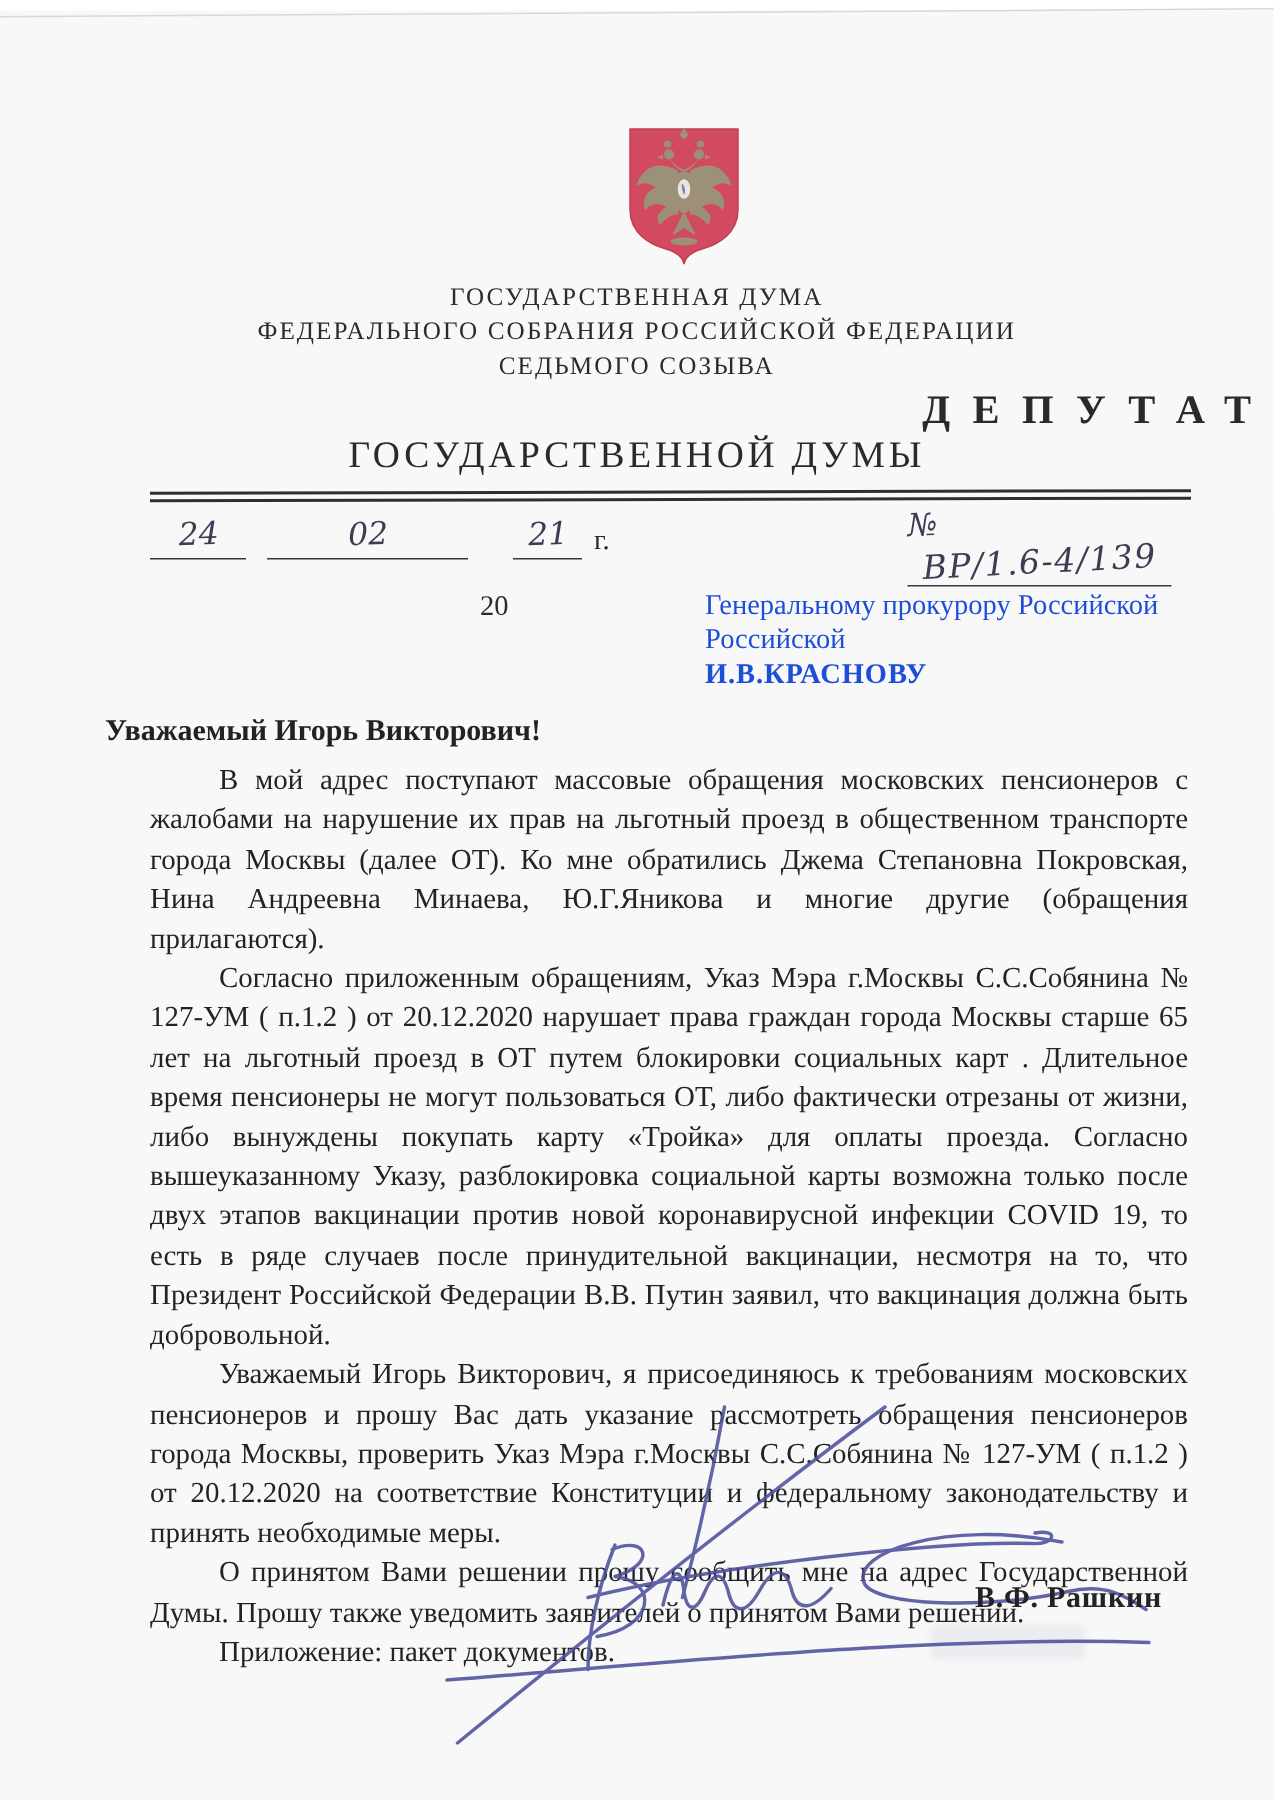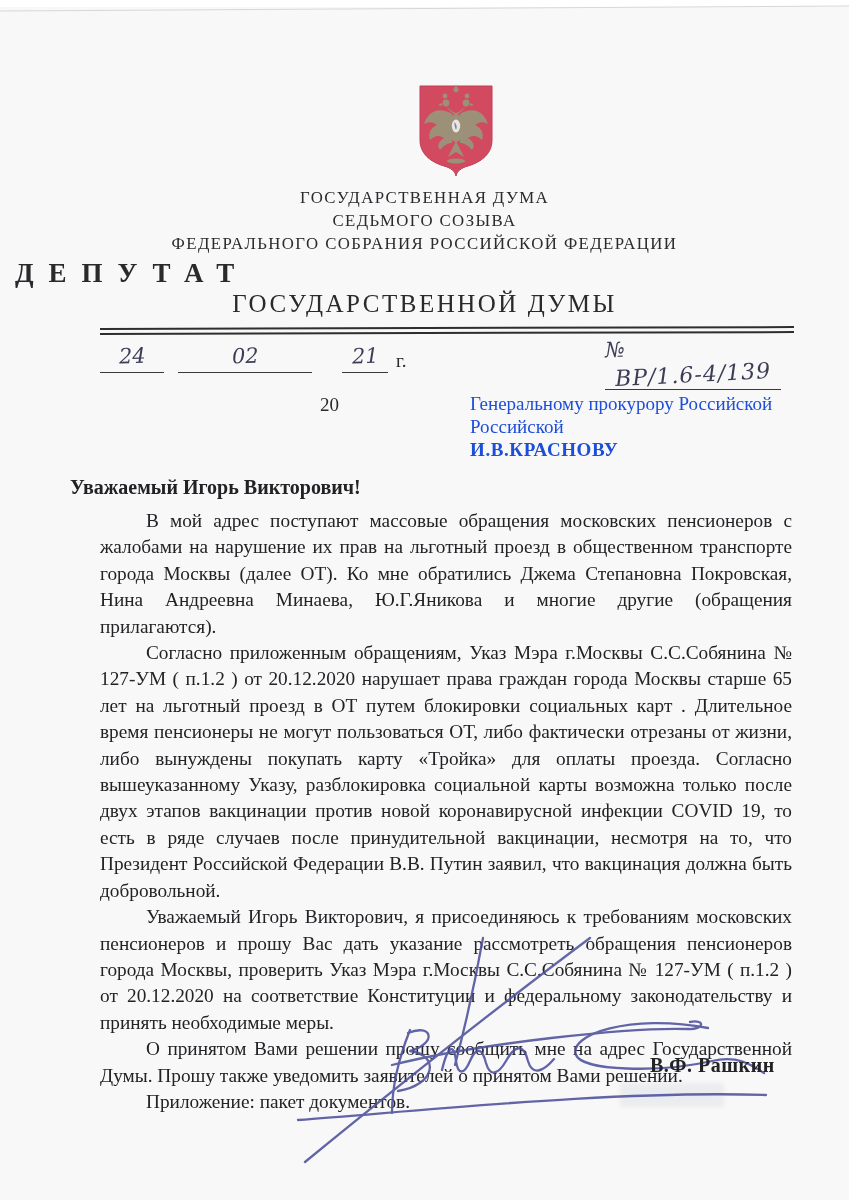--- a/index.html
+++ b/index.html
@@ -26,21 +26,21 @@
     position:absolute;left:416px;top:84px;width:80px;height:94px;
   }
   .org-block{
     position:absolute;left:0;right:0;top:186px;
     text-align:center;
     font-size:16.8px;line-height:23px;letter-spacing:1.4px;
     color:#2b2b2e;
   }
   .deputy-title{
     position:absolute;left:0;right:0;top:258px;
-    text-align:left;font-weight:bold;
+    text-align:right;font-weight:bold;
     font-size:27px;letter-spacing:15px;text-indent:15px;
     color:#2a2a2d;
   }
   .duma-title{
     position:absolute;left:0;right:0;top:290px;
     text-align:center;font-size:25px;letter-spacing:2.5px;
     color:#2a2a2d;
   }
   .double-rule{
     position:absolute;left:100px;width:694px;top:327px;height:3px;
@@ -133,22 +133,22 @@
         <ellipse cx="40" cy="77" rx="9" ry="2.6"></ellipse>
       </g>
 
       <ellipse cx="40" cy="42" rx="4.2" ry="6.5" fill="#e9e6e2"></ellipse>
       <path d="M38.5 38 C40.5 40 41.5 43 40 46 C39 44 38.2 41 38.5 38 Z" fill="#7d85a8"></path>
     </svg>
   </div>
 
   <div class="org-block">
     <div>ГОСУДАРСТВЕННАЯ ДУМА</div>
+    <div>ФЕДЕРАЛЬНОГО СОБРАНИЯ РОССИЙСКОЙ ФЕДЕРАЦИИ</div>
     <div>СЕДЬМОГО СОЗЫВА</div>
-    <div>ФЕДЕРАЛЬНОГО СОБРАНИЯ РОССИЙСКОЙ ФЕДЕРАЦИИ</div>
   </div>
   <div class="deputy-title">ДЕПУТАТ</div>
   <div class="duma-title">ГОСУДАРСТВЕННОЙ ДУМЫ</div>
 
   <div class="double-rule"></div>
 
   <div class="ref-row">
     <span class="blank blank-day">
       <span class="hand">24</span>
     </span>

